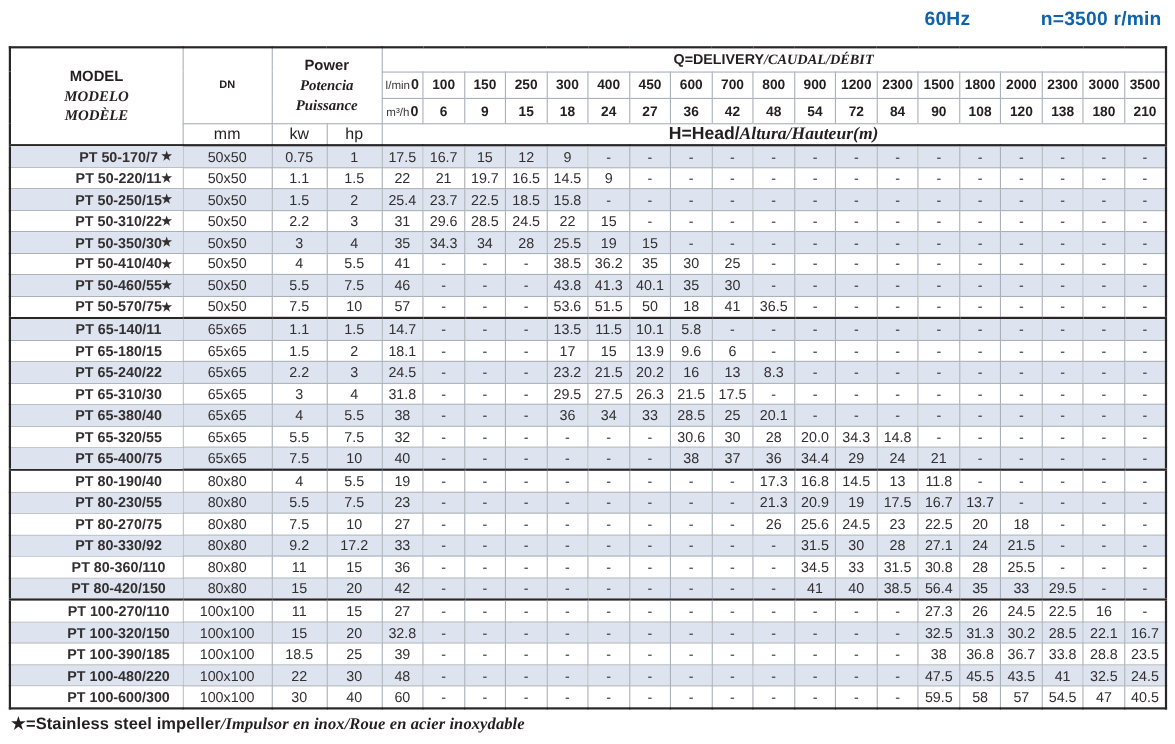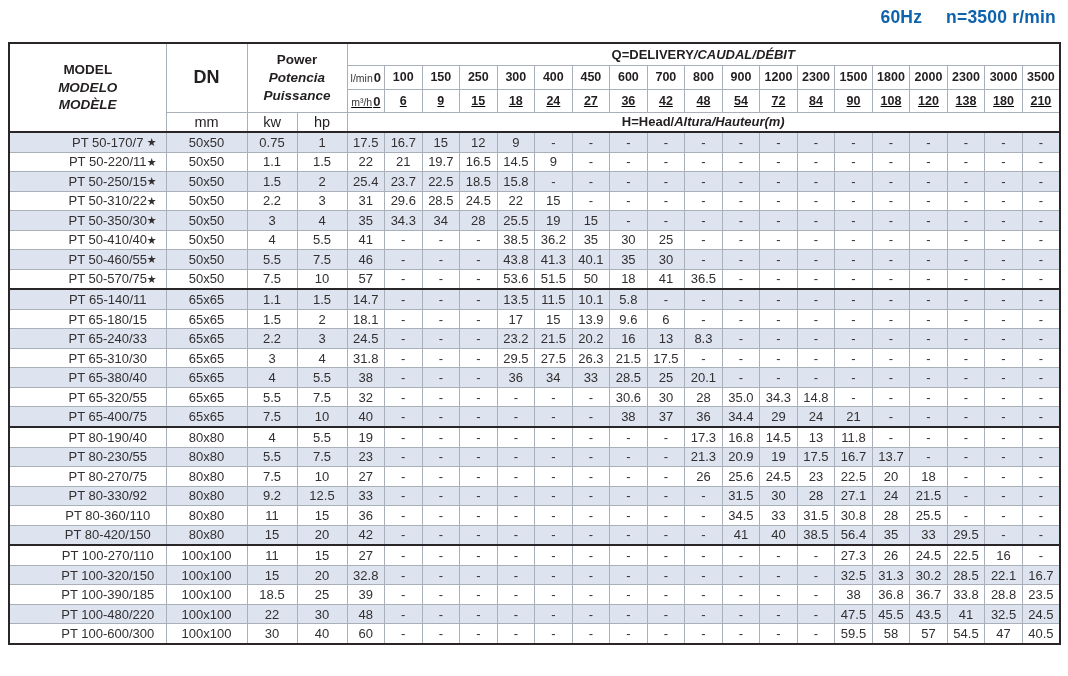--- a/index.html
+++ b/index.html
@@ -1,60 +1,60 @@
 <!DOCTYPE html>
 <html><head>
 <meta charset="utf-8">
 <style>
   html, body { margin: 0; padding: 0; background: #ffffff; overflow: hidden; }
   body { width: 1068px; height: 676px; font-family: "Liberation Sans", sans-serif; }
   .page { position: relative; width: 1068px; height: 676px; background: #ffffff; }
 
   .freq-line {
     position: absolute; top: 7px; right: 12px;
-    display: flex; gap: 24px;
+    display: flex; gap: 64px;
     color: #0f62ac; font-weight: bold; font-size: 17.5px; letter-spacing: .2px; margin-left: 36px;
   }
 
   table.pump-table {
     position: absolute; left: 8px; top: 42px;
     width: 1053px; height: 603px;
     border-collapse: collapse; table-layout: fixed;
     border: 2px solid #2a2627;
   }
   .pump-table th, .pump-table td {
     border: 1px solid #aab0b9;
     padding: 0; margin: 0;
     text-align: center; vertical-align: middle;
     color: #231f20; white-space: nowrap; overflow: hidden;
   }
   
   thead { border-bottom: 2px solid #2a2627; }
-  .hr1 { height: 22px; } .hr2 { height: 24px; } .hr3 { height: 23px; text-decoration: underline; } .hr4 { height: 20px; }
+  .hr1 { height: 22px; } .hr2 { height: 24px; } .hr3 { height: 23px; } .hr4 { height: 20px; }
   thead th { background: #ffffff; font-weight: bold; }
   .model-h { font-size: 13.5px; line-height: 1.3; border-right: 1px solid #7e8term; }
   .model-h, .dn-h, .power-h, .flow-first, .unit-mm, .unit-kw, .unit-hp { border-color: #7e848c; }
-  .dn-h { font-size: 18px; border-bottom: none; }
+  .dn-h { font-size: 10px; border-bottom: none; }
   .power-h { font-size: 13.5px; line-height: 1.3; border-bottom: none; }
   .unit-mm, .unit-kw, .unit-hp { border-top: none; font-weight: normal; font-size: 14.5px; }
   .q-title { font-size: 13px; border-bottom: none; border-left: 1px solid #2a2627; }
-  .head-title { font-size: 13px; border-top: none; font-weight: bold; }
+  .head-title { font-size: 16px; border-top: none; font-weight: bold; }
   .flow-val { font-size: 12.5px; border-top: none; border-bottom: 1px solid #c2c7ce; }
   .hr3 .flow-val { border-bottom: none; }
   .flow-first { font-weight: normal; }
   .flow-first .unit { font-size: 10.5px; color: #3a3637; margin-top: 12px; }
   .flow-first .zero { font-size: 13px; font-weight: bold; margin-left: 1px; }
-  .it { font-style: italic; }
+  .it { font-style: italic; font-family: Liberation Serif, serif; }
 
   
   #tbody tr:nth-child(odd) td { background: #dde4f0; }
   #tbody tr:nth-child(even) td { background: #ffffff; }
   #tbody td { font-size: 13px; color: #332f30; }
   #tbody tr.group-start td { border-top: 2px solid #2a2627; }
-  td.model-cell { font-weight: normal; font-size: 13.5px; color: #231f20; position: relative; padding-left: 40px; }
+  td.model-cell { font-weight: bold; font-size: 13.5px; color: #231f20; position: relative; padding-left: 40px; }
   td.model-cell .star { position: absolute; right: 9px; top: 50%; transform: translateY(-50%); font-size: 11px; }
 
   .footnote {
     position: absolute; left: 10px; top: 649px;
     font-weight: bold; font-size: 15px; color: #231f20; letter-spacing: .1px;
   }
 </style>
 </head>
 <body>
 
@@ -400,21 +400,21 @@
           <td class="head-cell">-</td>
           <td class="head-cell">-</td>
           <td class="head-cell">-</td>
           <td class="head-cell">-</td>
           <td class="head-cell">-</td>
           <td class="head-cell">-</td>
           <td class="head-cell">-</td>
           <td class="head-cell">-</td>
         </tr>
         <tr>
-          <td class="model-cell"><span>PT 65-240/33</span></td>
+          <td class="model-cell"><span>PT 65-240/22</span></td>
           <td class="dn-cell">65x65</td>
           <td class="kw-cell">2.2</td>
           <td class="hp-cell">3</td>
           <td class="head-cell">24.5</td>
           <td class="head-cell">-</td>
           <td class="head-cell">-</td>
           <td class="head-cell">-</td>
           <td class="head-cell">23.2</td>
           <td class="head-cell">21.5</td>
           <td class="head-cell">20.2</td>
@@ -489,21 +489,21 @@
           <td class="head-cell">32</td>
           <td class="head-cell">-</td>
           <td class="head-cell">-</td>
           <td class="head-cell">-</td>
           <td class="head-cell">-</td>
           <td class="head-cell">-</td>
           <td class="head-cell">-</td>
           <td class="head-cell">30.6</td>
           <td class="head-cell">30</td>
           <td class="head-cell">28</td>
-          <td class="head-cell">35.0</td>
+          <td class="head-cell">20.0</td>
           <td class="head-cell">34.3</td>
           <td class="head-cell">14.8</td>
           <td class="head-cell">-</td>
           <td class="head-cell">-</td>
           <td class="head-cell">-</td>
           <td class="head-cell">-</td>
           <td class="head-cell">-</td>
           <td class="head-cell">-</td>
         </tr>
         <tr>
@@ -603,21 +603,21 @@
           <td class="head-cell">20</td>
           <td class="head-cell">18</td>
           <td class="head-cell">-</td>
           <td class="head-cell">-</td>
           <td class="head-cell">-</td>
         </tr>
         <tr>
           <td class="model-cell"><span>PT 80-330/92</span></td>
           <td class="dn-cell">80x80</td>
           <td class="kw-cell">9.2</td>
-          <td class="hp-cell">12.5</td>
+          <td class="hp-cell">17.2</td>
           <td class="head-cell">33</td>
           <td class="head-cell">-</td>
           <td class="head-cell">-</td>
           <td class="head-cell">-</td>
           <td class="head-cell">-</td>
           <td class="head-cell">-</td>
           <td class="head-cell">-</td>
           <td class="head-cell">-</td>
           <td class="head-cell">-</td>
           <td class="head-cell">-</td>
@@ -802,14 +802,17 @@
           <td class="head-cell">59.5</td>
           <td class="head-cell">58</td>
           <td class="head-cell">57</td>
           <td class="head-cell">54.5</td>
           <td class="head-cell">47</td>
           <td class="head-cell">40.5</td>
         </tr>
       </tbody>
   </table>
 
+  <div class="footnote">
+    <span>★=Stainless steel impeller</span><span class="it">/Impulsor en inox/Roue en acier inoxydable</span>
+  </div>
 
 </div>
 
 </body></html>

